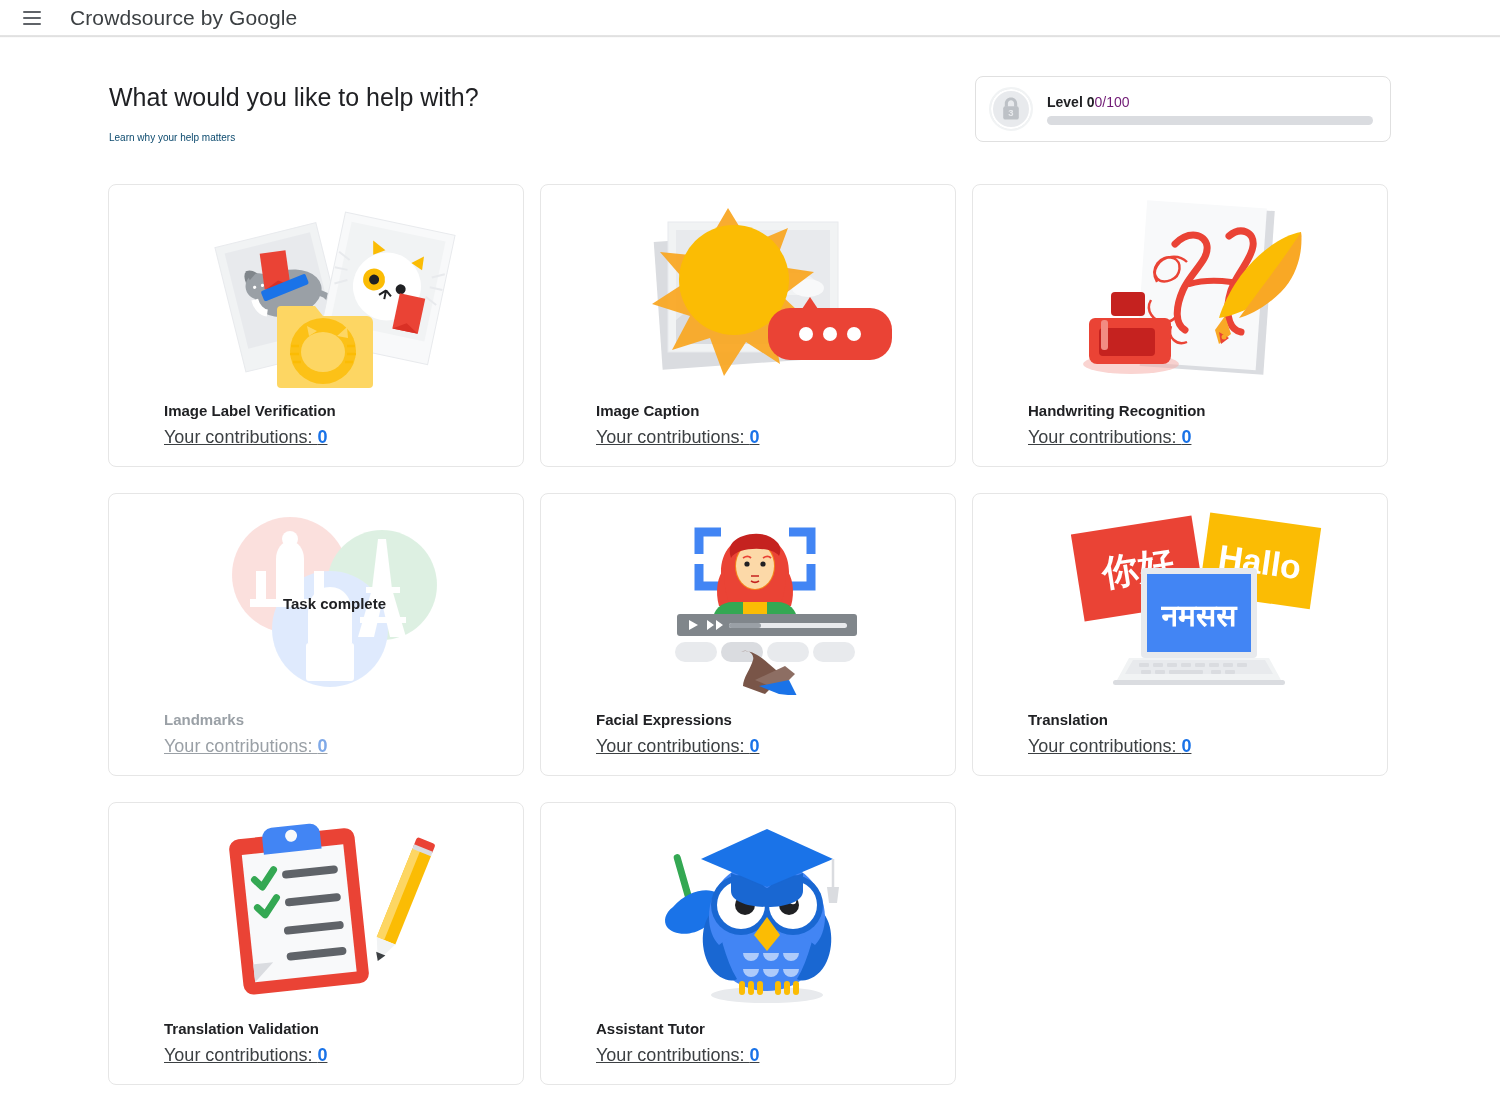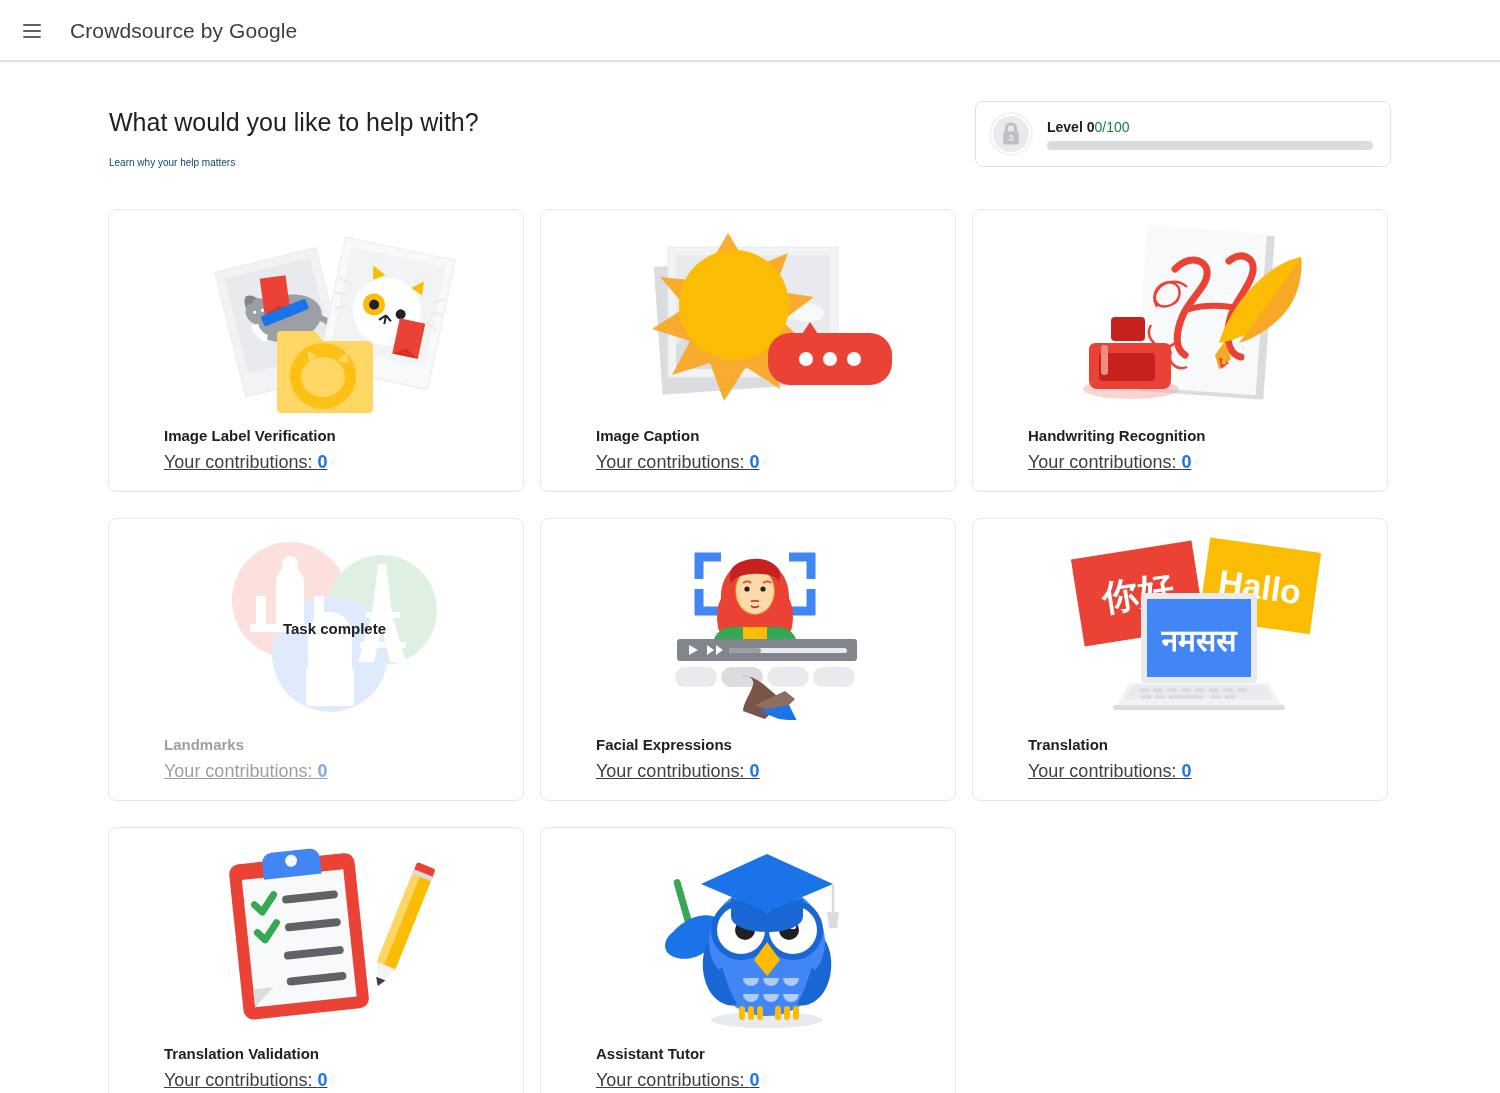--- a/index.html
+++ b/index.html
@@ -7,21 +7,21 @@
     margin: 0; padding: 0;
     width: 1500px; height: 1093px;
     background: #ffffff;
     font-family: "Liberation Sans", "DejaVu Sans", sans-serif;
     overflow: hidden;
   }
 
   
   .appbar {
     position: relative;
-    height: 61px;
+    height: 36px;
     background: #ffffff;
     display: flex;
     align-items: center;
     padding-left: 12px;
     box-shadow: 0 1px 0 rgba(0,0,0,0.06);
   }
   .appbar::after {
     content: "";
     position: absolute;
     left: 0; right: 0; bottom: -2px;
@@ -115,21 +115,21 @@
     justify-content: flex-start;
     margin-bottom: 6px;
   }
   .level-name {
     font-size: 14px;
     font-weight: bold;
     color: #202124;
   }
   .level-count {
     font-size: 14px;
-    color: #15803d;
+    color: #701a75;
   }
   .level-bar {
     height: 9px;
     border-radius: 5px;
     background: #dadce0;
     overflow: hidden;
   }
   .level-bar-fill {
     height: 100%;
     background: #1a73e8;

